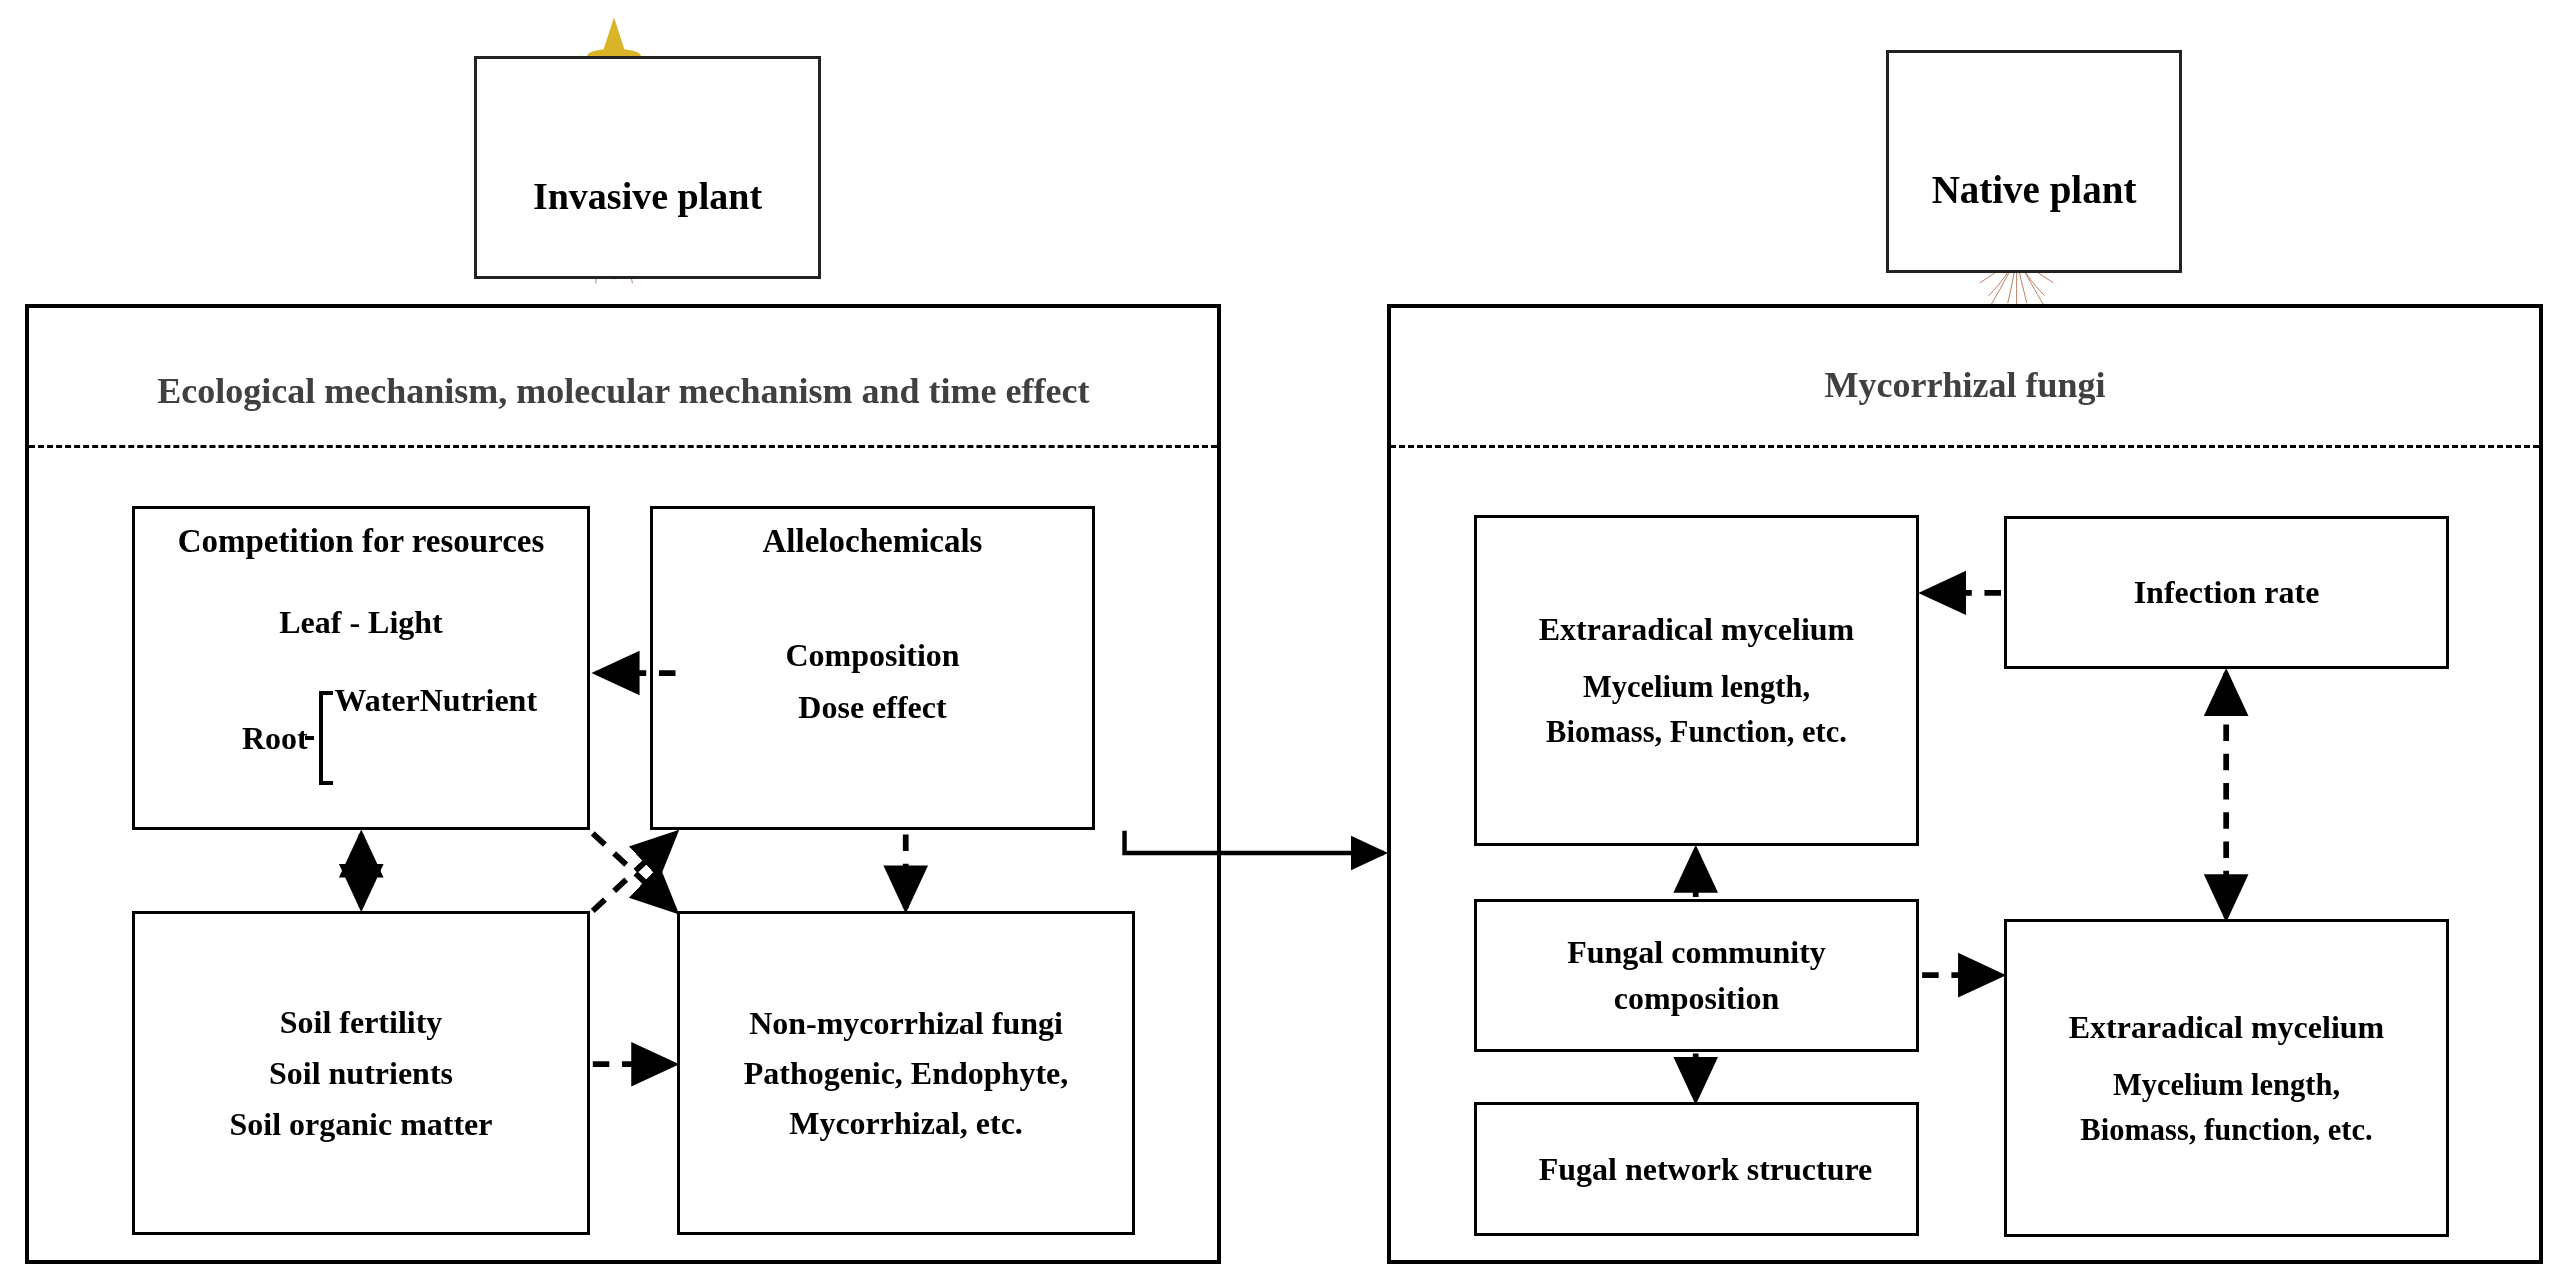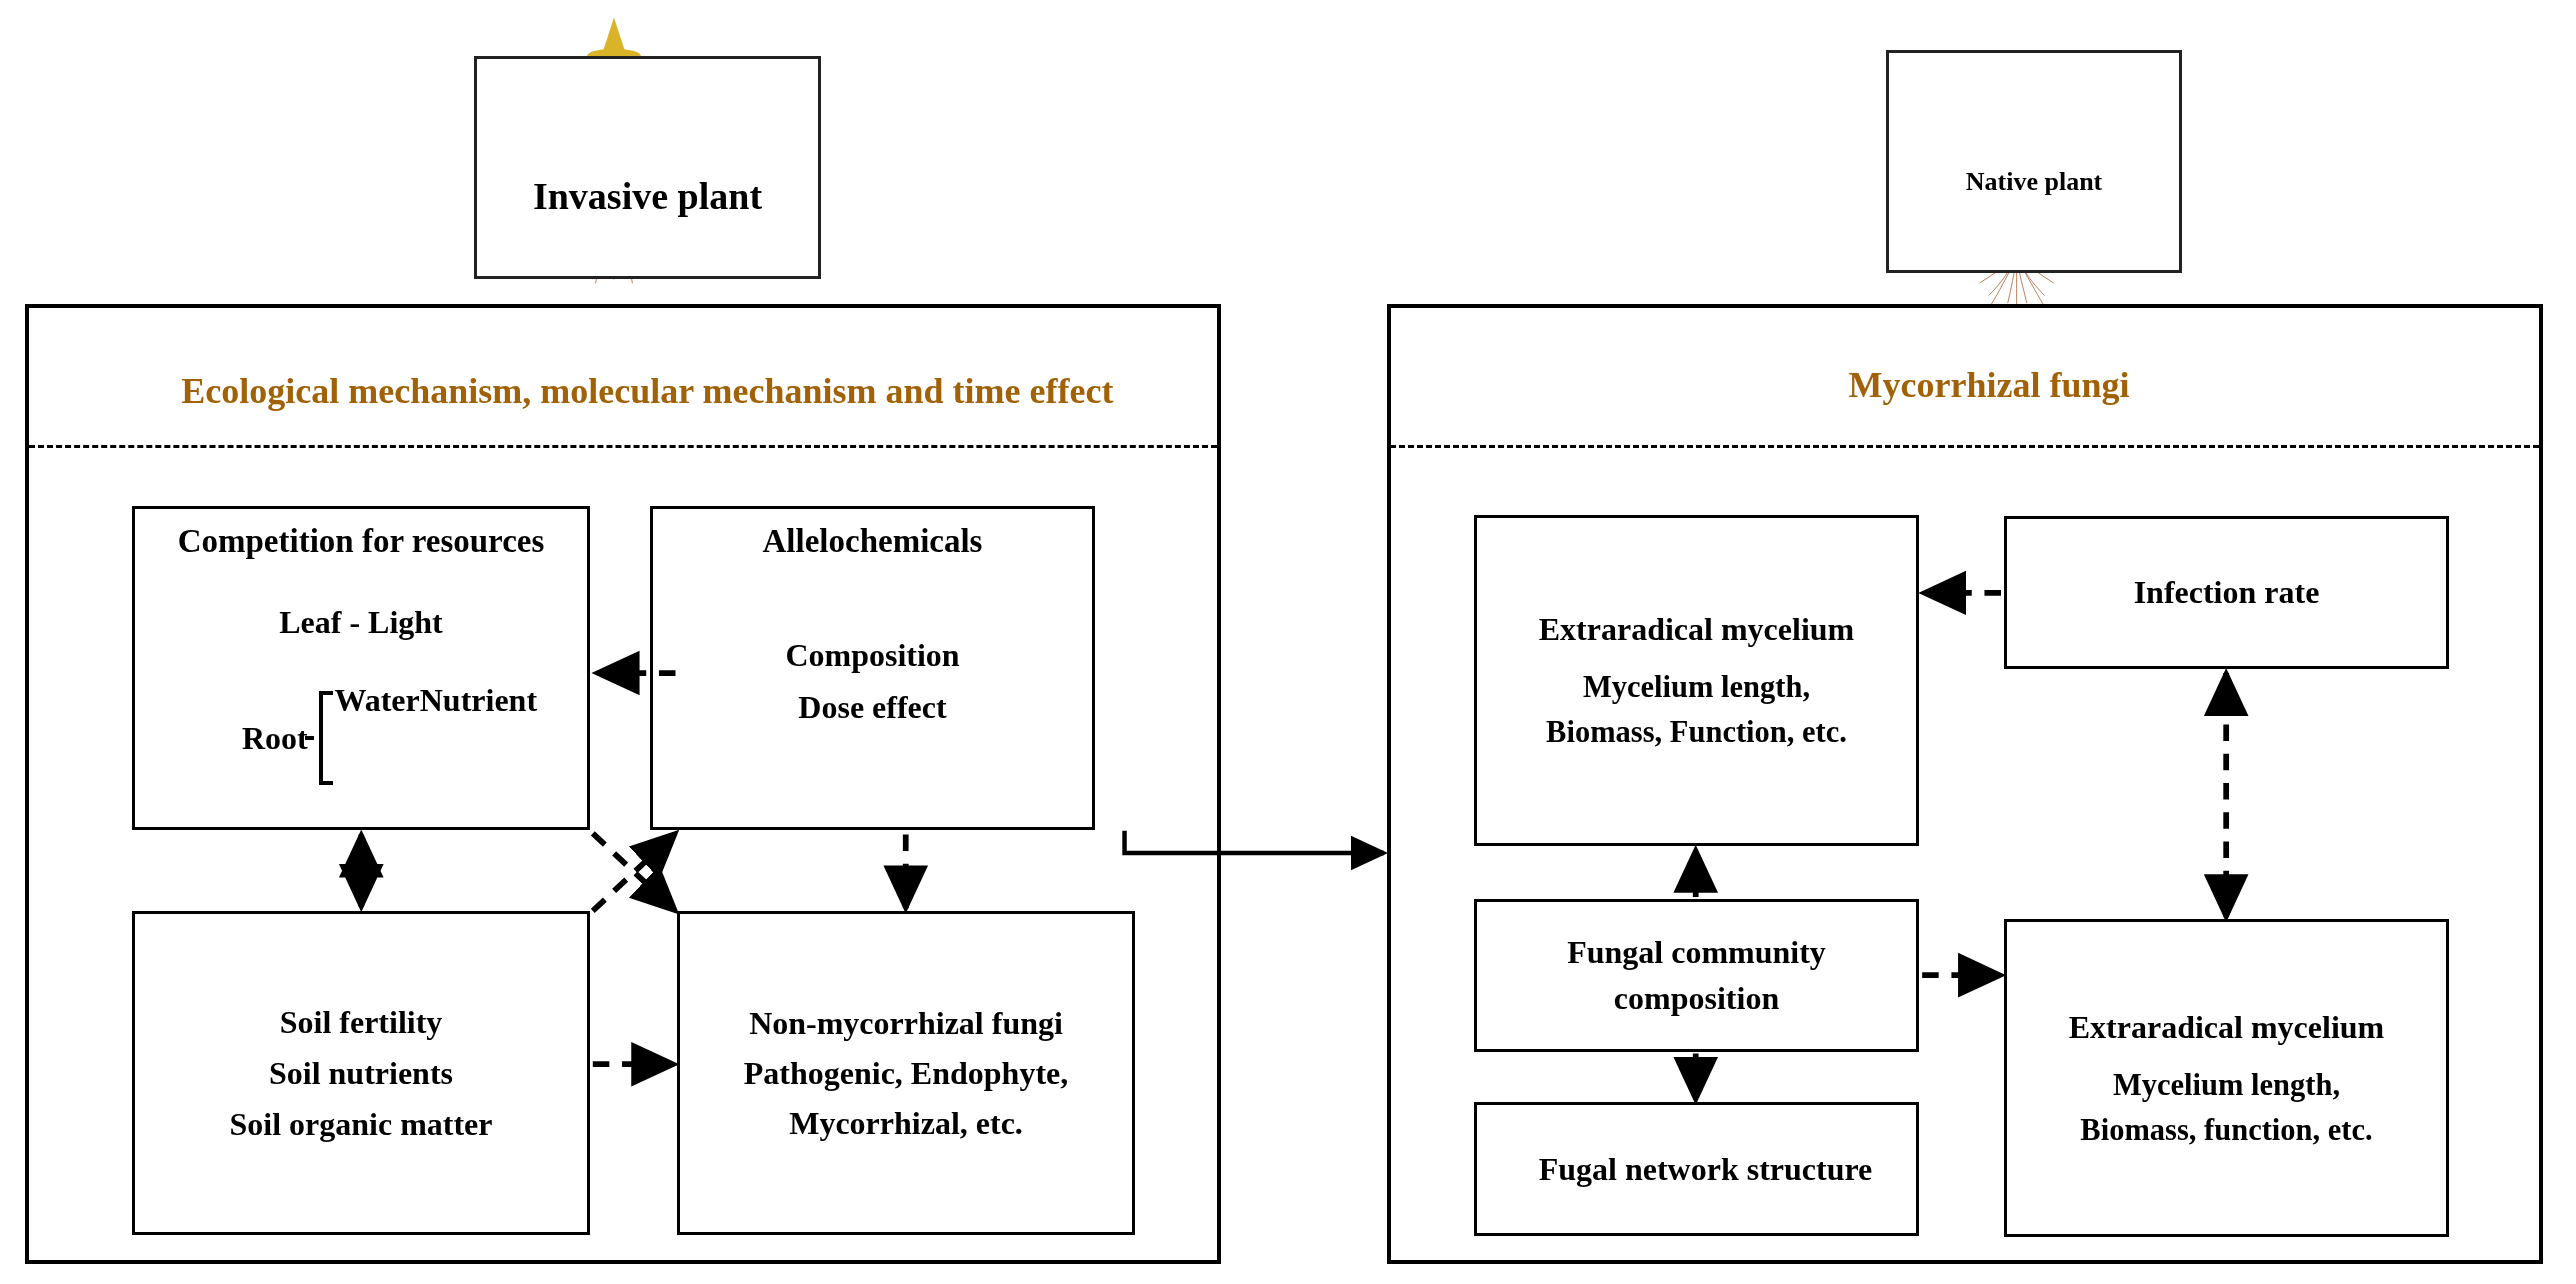--- a/index.html
+++ b/index.html
@@ -1,20 +1,20 @@
 <!DOCTYPE html>
 <html style="font-size:10.2px"><head>
 <meta charset="utf-8">
 <style>
   html,body{margin:0;padding:0;background:#ffffff;}
   body{font-family:"Liberation Serif","DejaVu Serif",serif;}
   #stage{position:relative;width:2576px;height:1285px;background:#fff;overflow:hidden;}
 
   .panel{position:absolute;border:4.5px solid #000;background:transparent;box-sizing:border-box;}
-  .panel-title{position:absolute;text-align:center;font-weight:bold;color:#a16207;white-space:nowrap;margin-left:24px;}
+  .panel-title{position:absolute;text-align:center;font-weight:bold;color:#404040;white-space:nowrap;}
   .divider{position:absolute;border-top:3.2px dashed #000;height:0;}
 
   .nodebox{position:absolute;border:3.8px solid #000;background:#fff;box-sizing:border-box;
            display:flex;flex-direction:column;align-items:center;justify-content:center;
            font-weight:bold;color:#000;text-align:center;line-height:1.32;font-family:Liberation Serif, serif;}
   .nodebox .ln{white-space:nowrap;}
   .nodebox.topalign{justify-content:flex-start;}
 
   .imgbox{position:absolute;border:3.2px solid #222;background:#fff;box-sizing:border-box;}
   .imglabel{position:absolute;font-weight:bold;text-align:center;color:#000;white-space:nowrap;z-index:6;}
@@ -115,21 +115,21 @@
       <path d="M196 384 C192 410 188 430 182 456"></path>
       <path d="M196 384 C200 410 206 430 212 456"></path>
       <path d="M196 382 C176 398 158 412 138 424"></path>
       <path d="M196 382 C216 398 234 412 254 424"></path>
       <path d="M196 386 C196 414 196 436 196 458"></path>
       <path d="M196 384 C180 416 168 438 156 458"></path>
       <path d="M196 384 C214 416 226 438 238 458"></path>
     </g>
   </svg>
   <div class="imgbox" style="left:1886px;top:50px;width:296px;height:223px;"></div>
-  <div class="imglabel" style="left:1886px;top:167px;width:296px;font-size:26px;">Native plant</div>
+  <div class="imglabel" style="left:1886px;top:167px;width:296px;font-size:39px;">Native plant</div>
 
   <div class="panel" style="left:25.4px;top:304px;width:1196px;height:960px;"></div>
   <div class="panel-title" style="left:25.4px;top:370px;width:1196px;font-size:36px;">Ecological mechanism, molecular mechanism and time effect</div>
   <div class="divider" style="left:29px;top:445px;width:1188px;"></div>
 
   <div class="nodebox topalign" style="left:132px;top:506px;width:458px;height:324px;font-size:32px;padding-top:11.4px;">
     <div class="ln" style="font-size:33px;margin-bottom:37px;">Competition for resources</div>
     <div class="ln" style="font-size:32px;">Leaf - Light</div>
   </div>
   <div class="kv-root" style="left:242px;top:684px;font-size:32px;">

